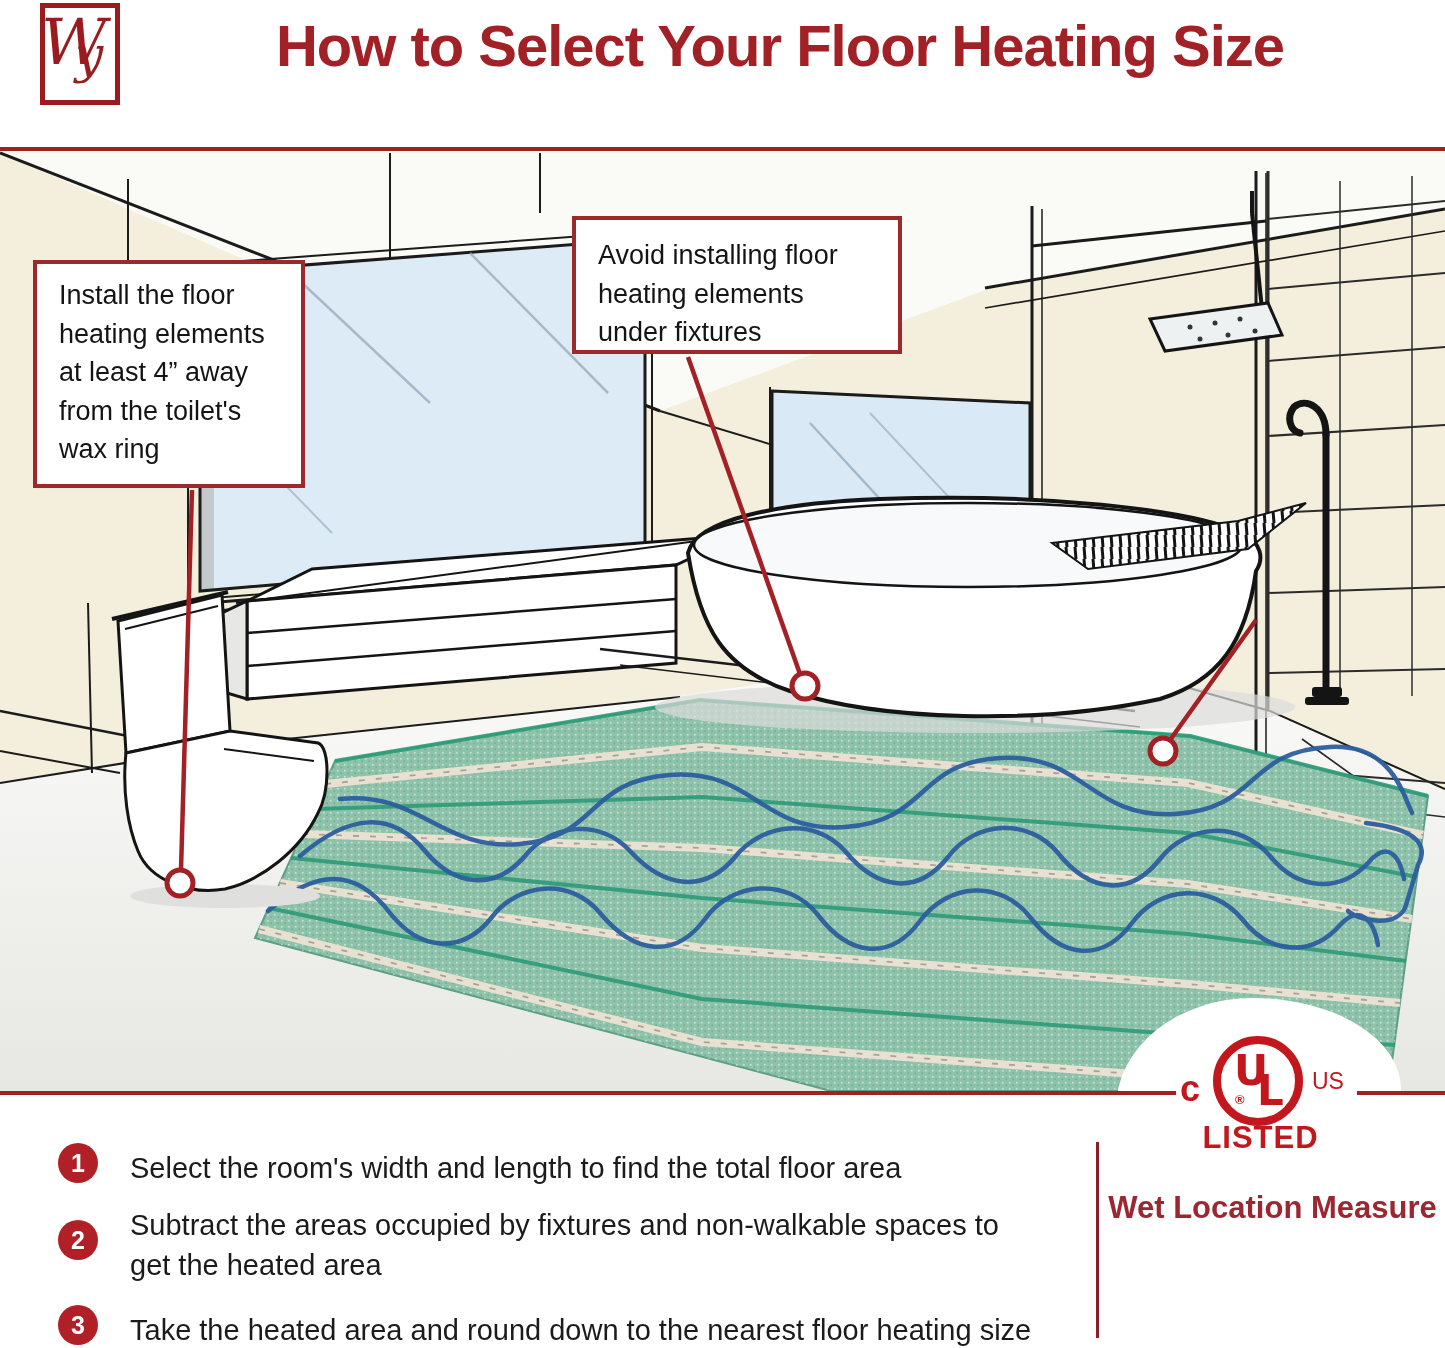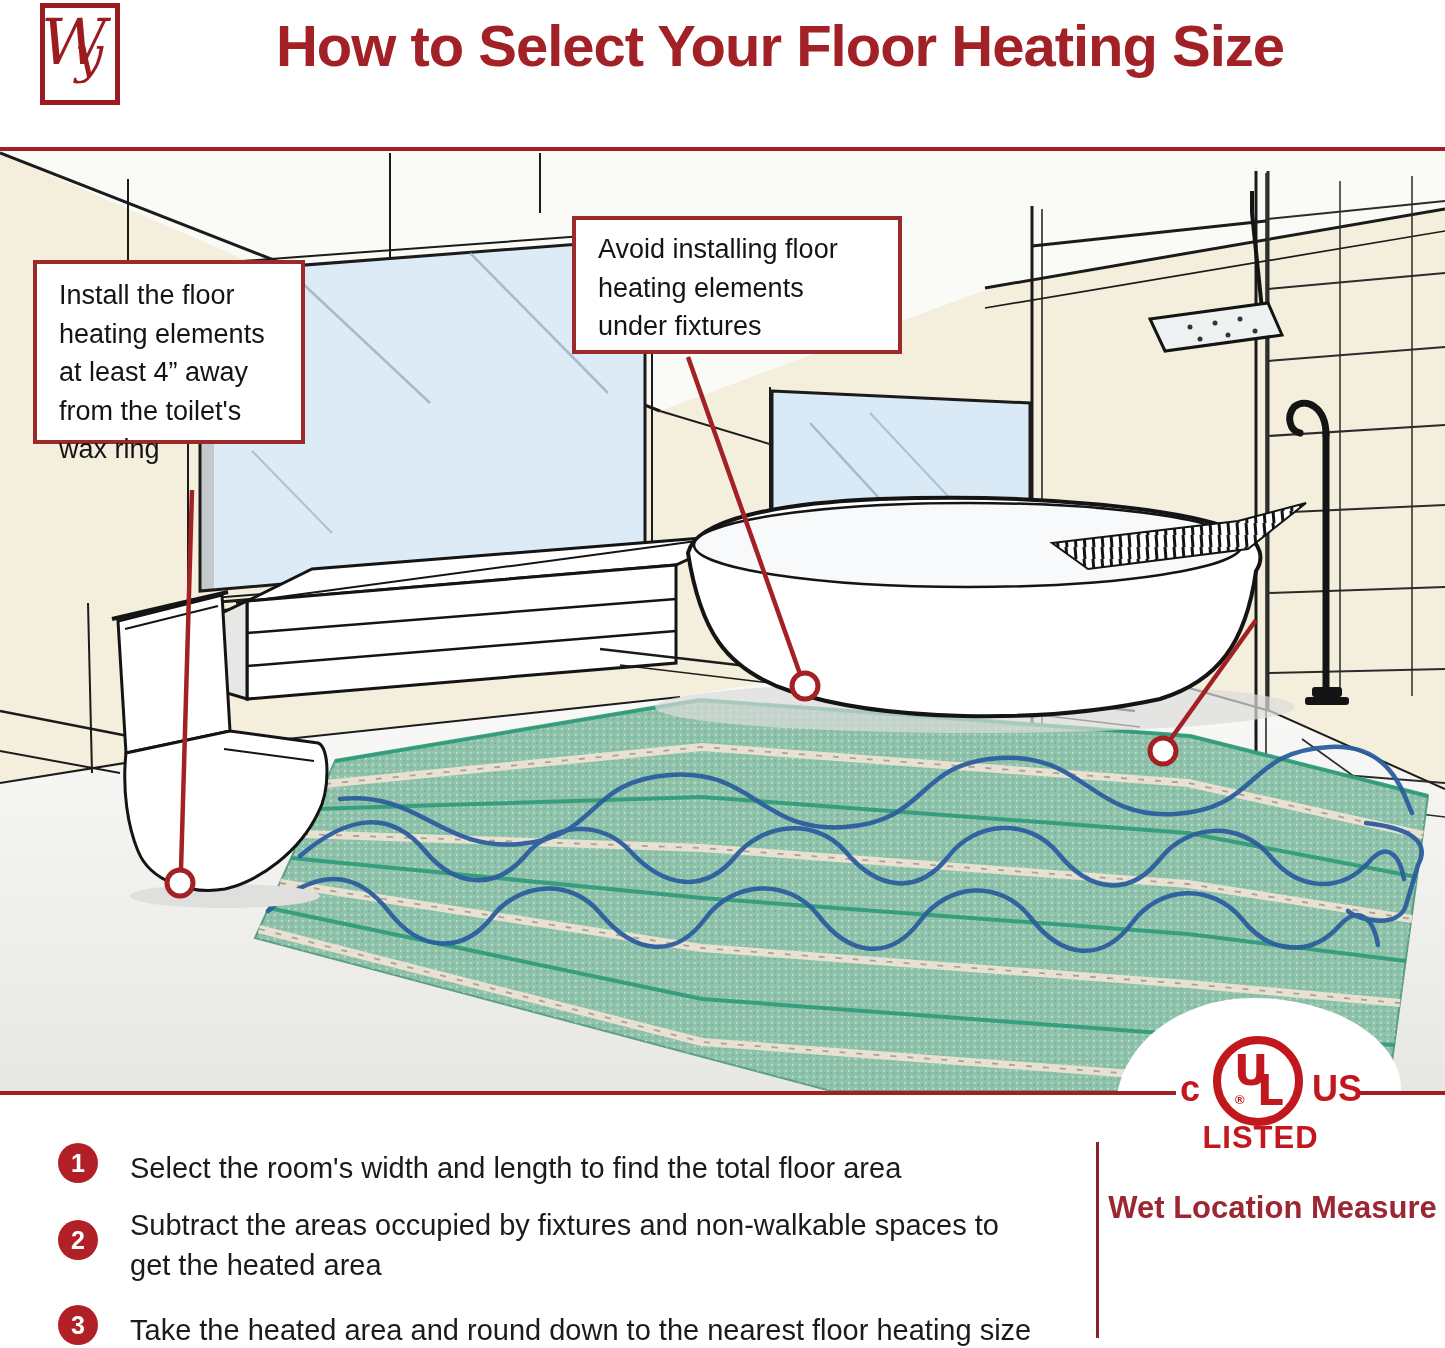--- a/index.html
+++ b/index.html
@@ -15,39 +15,39 @@
           font-style:italic;font-size:50px;color:#9C1B1F;line-height:1;}
   .title{left:150px;top:12px;width:1260px;text-align:center;font-size:58px;font-weight:bold;
          color:#A12127;letter-spacing:-1px;}
 
   
   .rule{background:#A02025;height:4px;}
 
   
   .callout{background:#ffffff;border:4px solid #9C2A2A;color:#141414;font-size:27px;
            line-height:1.43;white-space:pre-line;box-sizing:border-box;z-index:6;}
-  .co-toilet{left:33px;top:260px;width:272px;height:184px;padding:12px 0 0 22px;}
-  .co-fixtures{left:572px;top:216px;width:330px;height:138px;padding:10px 0 0 22px;}
+  .co-toilet{left:33px;top:260px;width:272px;height:228px;padding:12px 0 0 22px;}
+  .co-fixtures{left:572px;top:216px;width:330px;height:138px;padding:16px 0 0 22px;}
   .co-walls{left:1170px;top:417px;width:246px;height:200px;padding:18px 0 0 20px;font-size:26px;line-height:1.5;}
 
   
   .step-circle{width:40px;height:40px;border-radius:50%;background:#B22027;color:#fff;
                font-size:25px;font-weight:bold;display:flex;align-items:center;justify-content:center;z-index:4;}
   .step-text{font-size:29px;color:#1b1b1b;line-height:1.38;white-space:pre-line;z-index:4;}
 
   
   .cloud{left:1116px;top:998px;width:285px;height:190px;background:#ffffff;
          border-radius:48% 52% 55% 45% / 58% 48% 52% 42%;z-index:2;}
   .ul-circle{left:1213px;top:1036px;width:74px;height:74px;border:8px solid #C2181D;
              border-radius:50%;background:#fff;z-index:4;}
   .ul-u{position:absolute;left:13px;top:2px;font-size:42px;font-weight:bold;color:#C2181D;font-family:"DejaVu Sans",sans-serif;}
   .ul-l{position:absolute;left:36px;top:22px;font-size:42px;font-weight:bold;color:#C2181D;font-family:"DejaVu Sans",sans-serif;}
   .ul-reg{position:absolute;left:14px;top:48px;font-size:13px;font-weight:bold;color:#C2181D;}
   .ul-c{left:1180px;top:1068px;font-size:36px;font-weight:bold;color:#C2181D;z-index:4;}
-  .ul-us{left:1312px;top:1068px;font-size:36px;font-weight:bold;color:#C2181D;z-index:4;}
+  .ul-us{left:1312px;top:1068px;font-size:23px;font-weight:normal;color:#C2181D;z-index:4;}
   .ul-listed{left:1168px;top:1120px;width:185px;text-align:center;font-size:31px;font-weight:bold;
              letter-spacing:1px;color:#C2181D;z-index:4;}
   .rule-seg{z-index:3;}
 
   .divider{left:1096px;top:1142px;width:3px;height:196px;background:#8C2026;}
   .footer-right{left:1100px;top:1190px;width:345px;text-align:center;color:#9A2731;font-weight:bold;}
   .fr-line1{font-size:31px;margin-bottom:16px;}
   .fr-line2{font-size:31px;margin-bottom:4px;}
   .fr-line3{font-size:31px;}
 </style>

